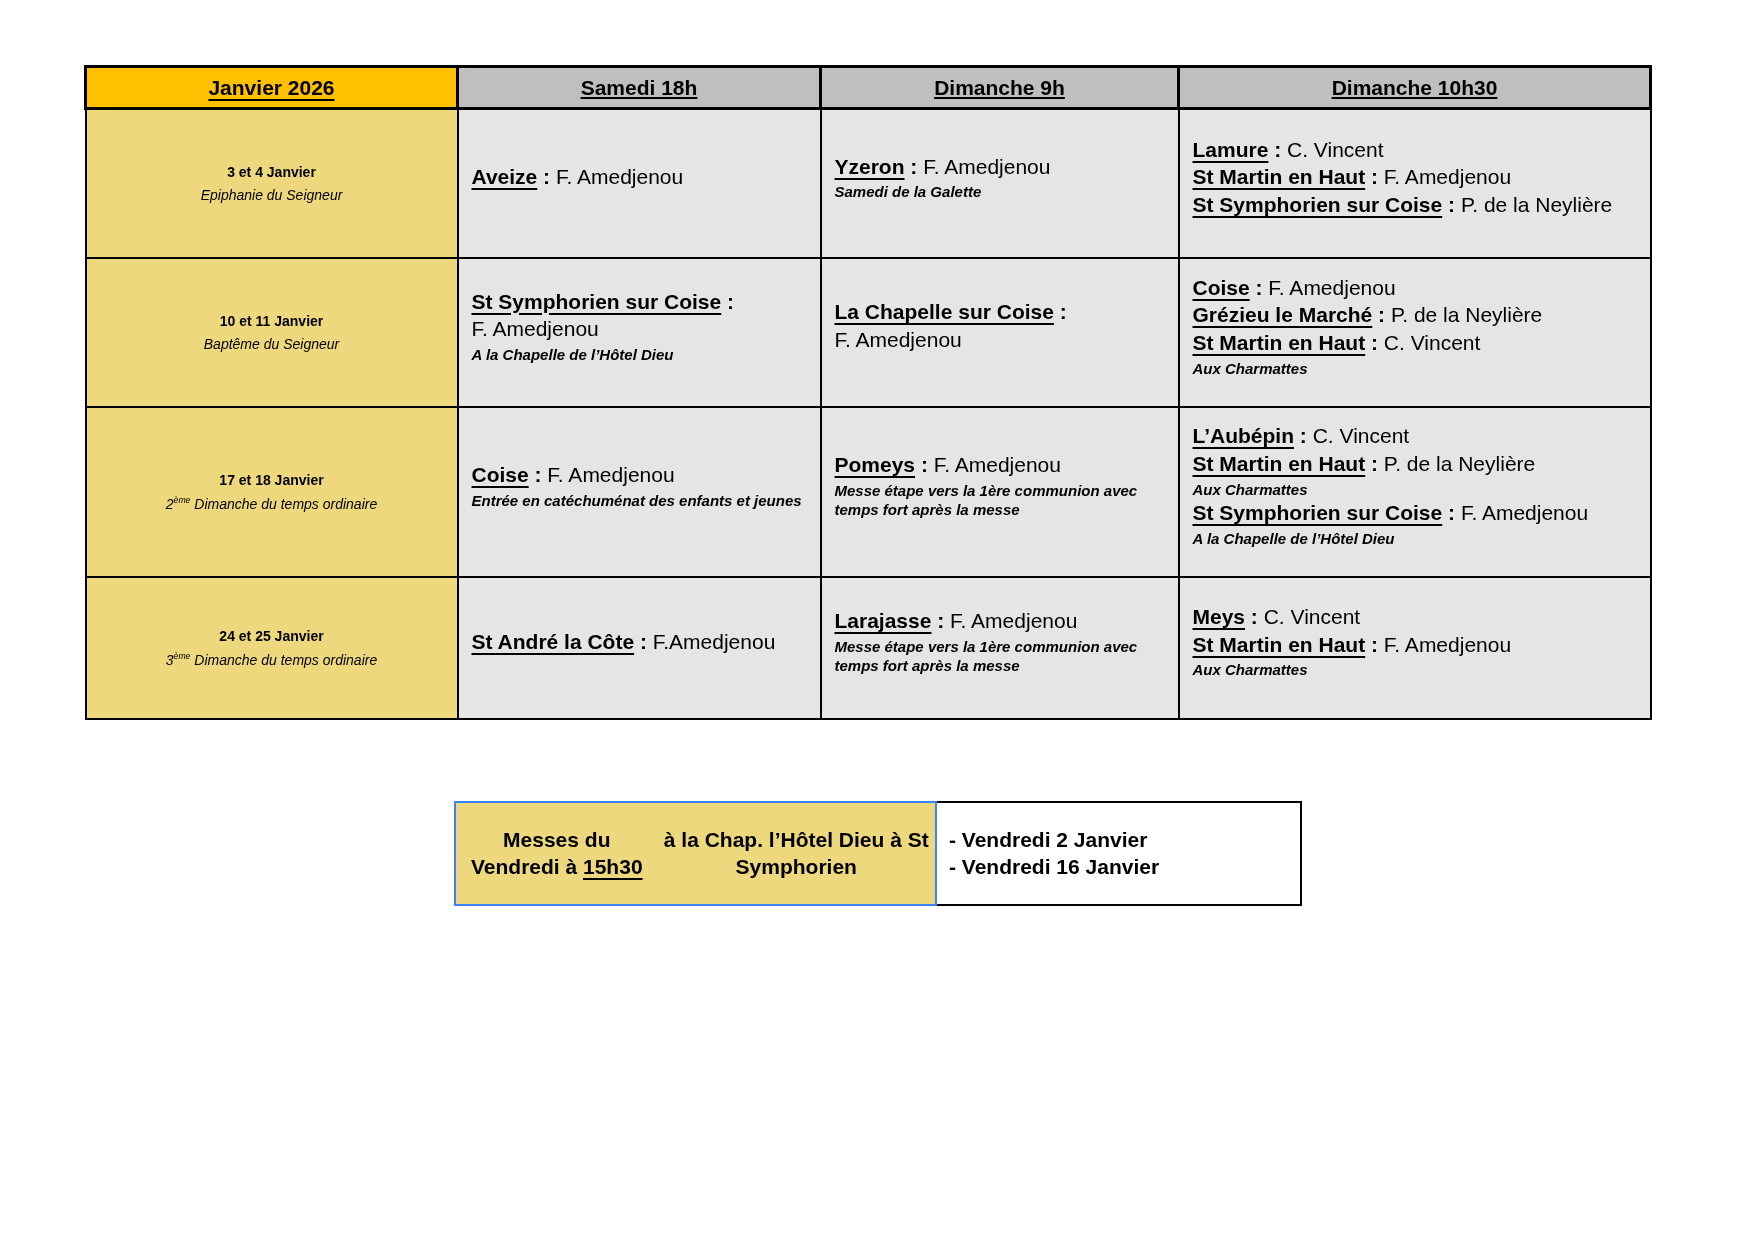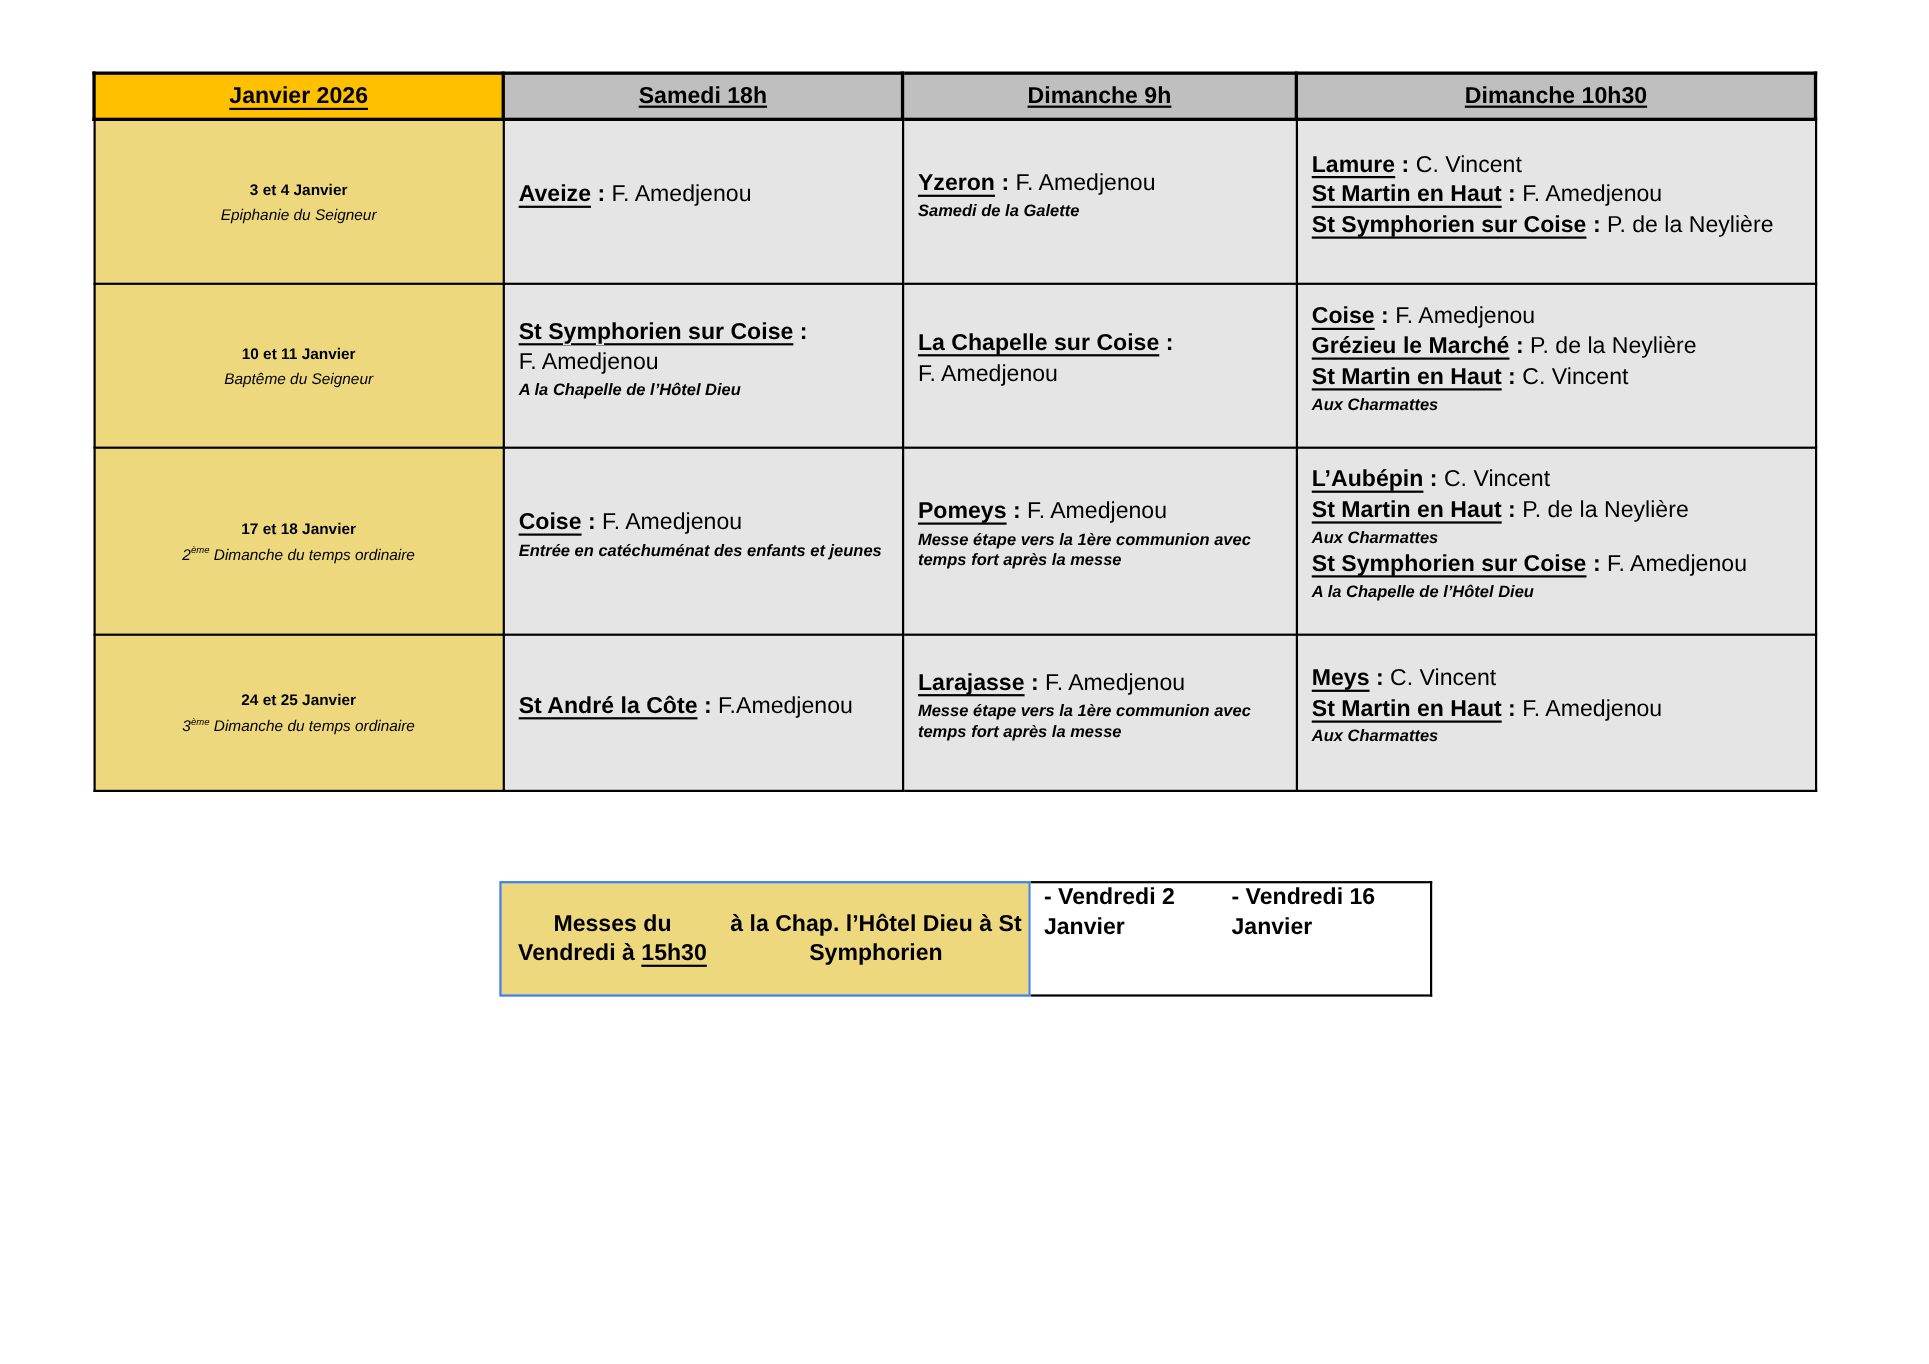--- a/index.html
+++ b/index.html
@@ -72,21 +72,21 @@
     width:483px;height:105px;
     background:#EED87D;
     border:2px solid #3b82f6;box-sizing:border-box;
     display:flex;flex-direction:row;justify-content:center;align-items:center;
     font-weight:bold;font-size:21px;line-height:1.28;text-align:center;
   }
   .footer-right{
     width:365px;height:105px;
     background:#ffffff;
     border:2px solid #000;border-left:none;box-sizing:border-box;
-    display:flex;flex-direction:row;justify-content:center;
+    display:flex;flex-direction:column;justify-content:center;
     padding-left:12px;
     font-weight:bold;font-size:21px;line-height:1.28;
   }
 </style>
 </head>
 <body>
 
 <div class="page">
 
   <table class="schedule">

